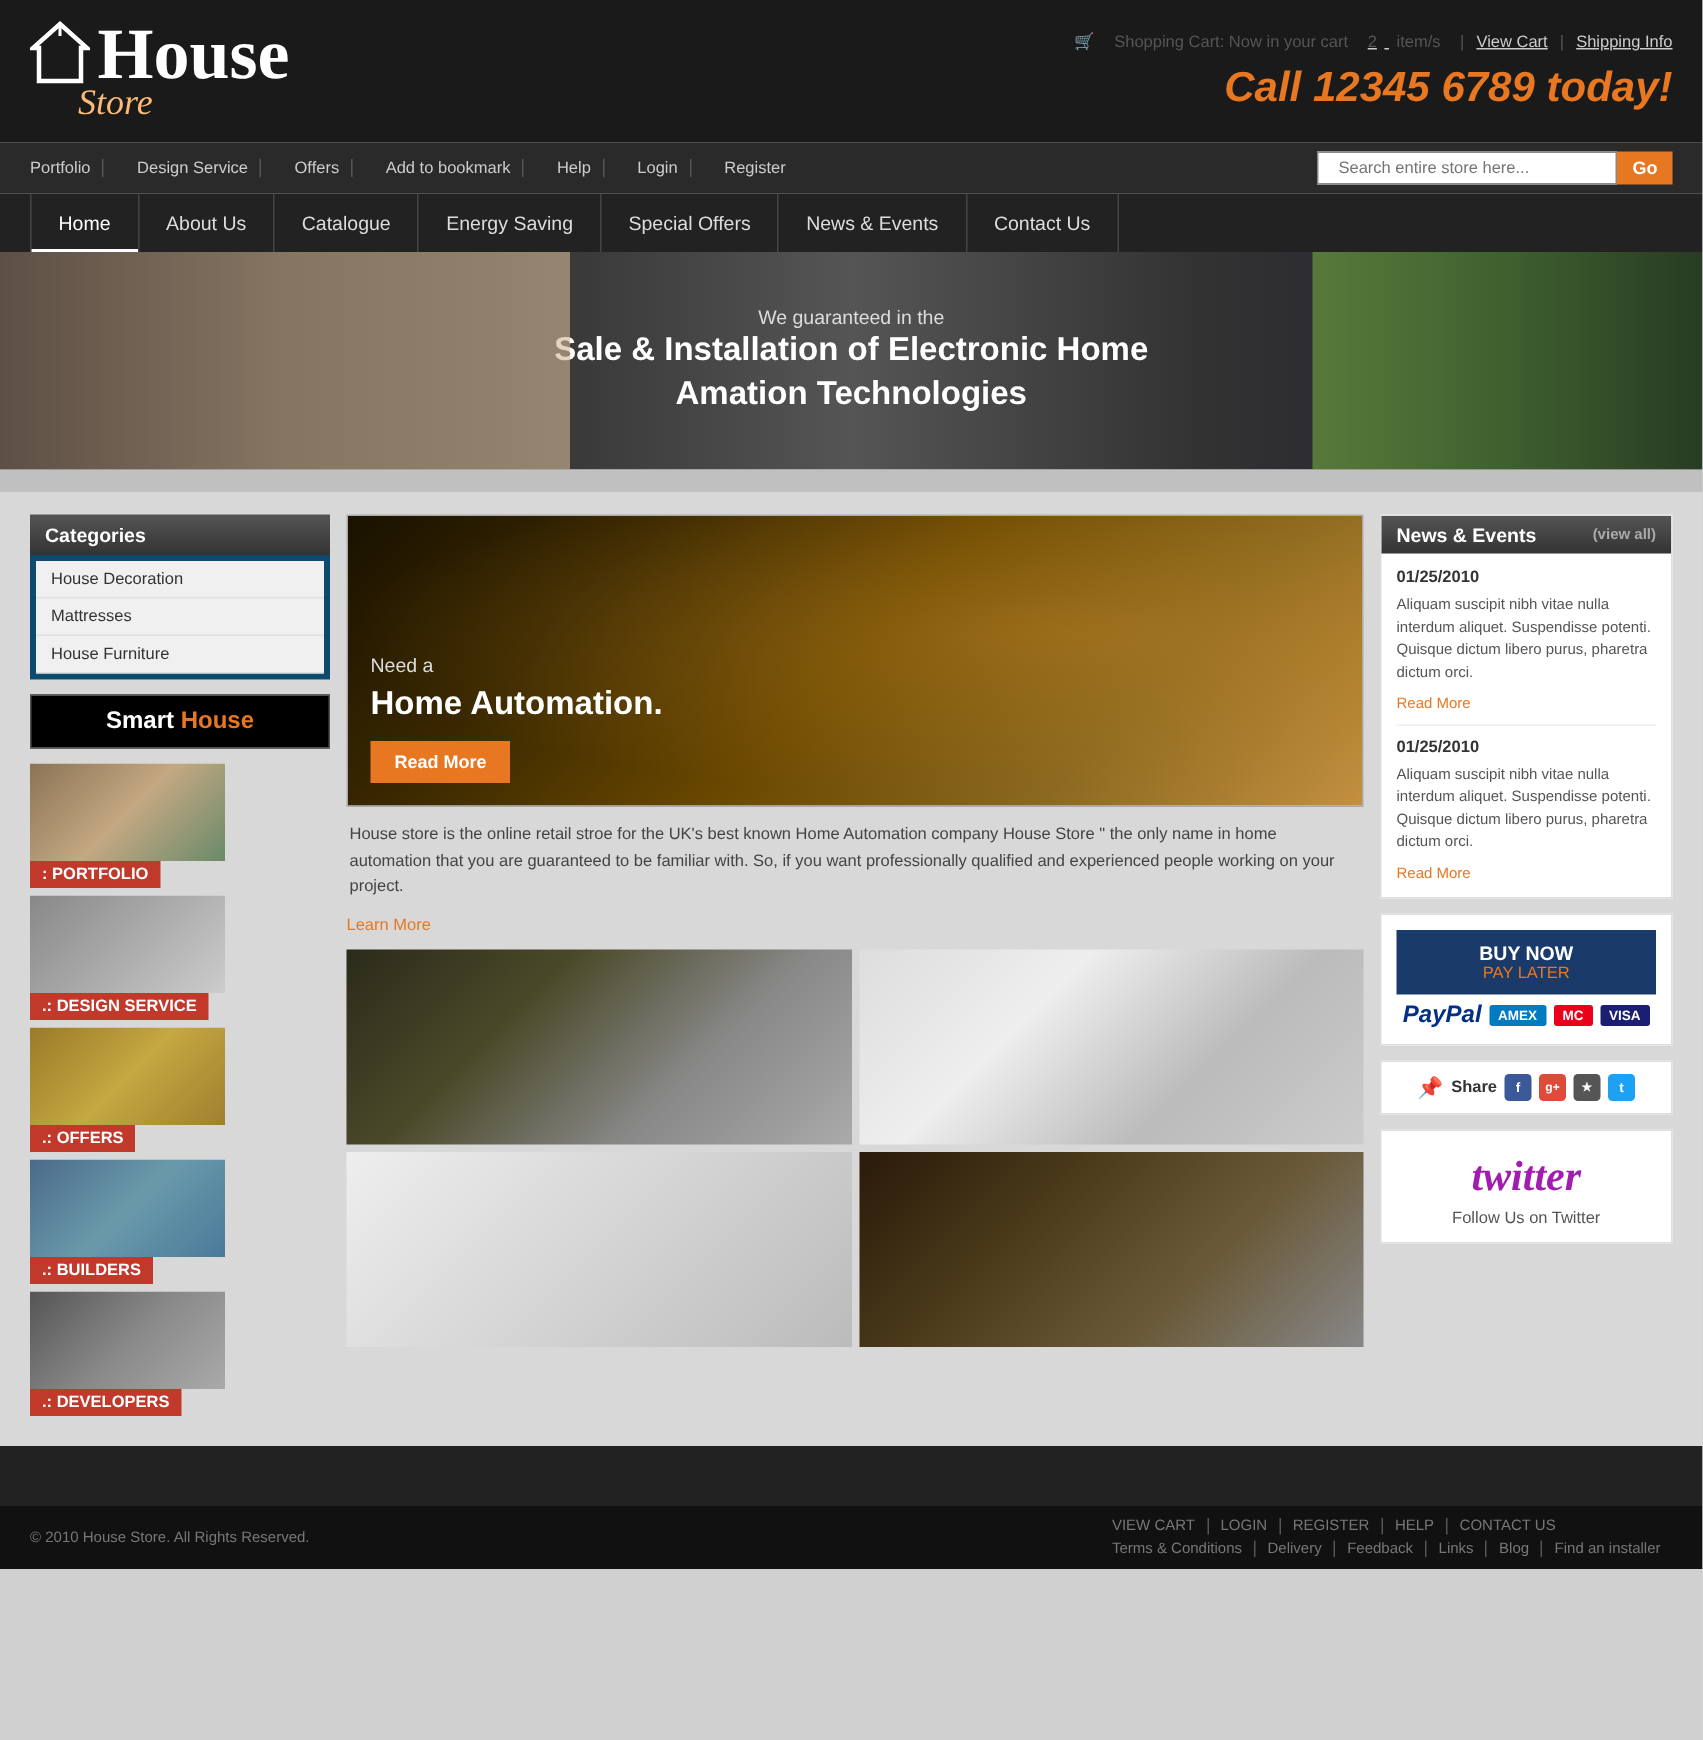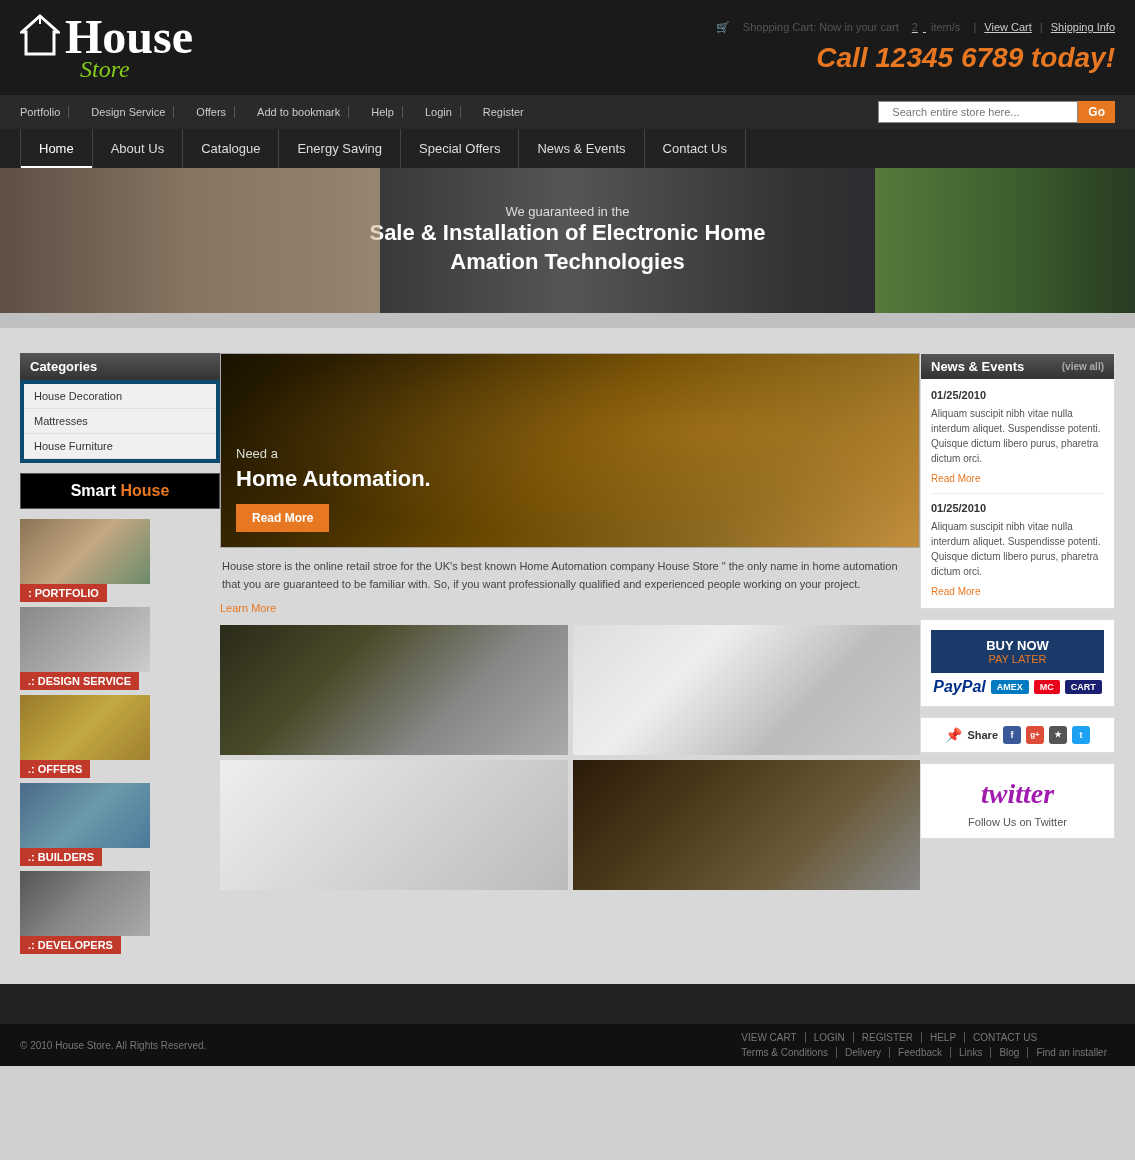--- a/index.html
+++ b/index.html
@@ -9,21 +9,21 @@
     .top-header {
       background: #1a1a1a;
       padding: 10px 20px;
       display: flex;
       align-items: center;
       justify-content: space-between;
       min-height: 95px;
     }
     .logo-area { display: flex; flex-direction: column; }
     .logo-house { font-size: 48px; font-weight: bold; color: #fff; font-family: Georgia, serif; line-height: 1; }
-    .logo-store { font-size: 24px; color: #84cc16; font-style: italic; font-family: Georgia, serif; margin-left: 60px; margin-top: -5px; }
+    .logo-store { font-size: 24px; color: #fdba74; font-style: italic; font-family: Georgia, serif; margin-left: 32px; margin-top: -5px; }
     .top-right { text-align: right; }
     .cart-info { color: #ccc; font-size: 11px; margin-bottom: 8px; }
     .cart-info a { color: #ccc; text-decoration: underline; }
     .cart-info span { margin: 0 5px; color: #555; }
     .phone-call { font-size: 28px; font-weight: bold; color: #e87722; font-style: italic; }
 
     
     .nav-bar {
       background: #2a2a2a;
       padding: 6px 20px;
@@ -102,23 +102,23 @@
       top: 0;
       width: 260px;
       height: 145px;
       background: linear-gradient(to left, #2d4a1e, #4a7a2e, #6a9a3e);
       opacity: 0.7;
     }
 
     
     .main-content {
       background: #d8d8d8;
-      padding: 25px 20px;
-      display: flex;
-      gap: 0;
+      padding: 15px 20px;
+      display: flex;
+      gap: 11px;
     }
 
     
     .sidebar { width: 200px; flex-shrink: 0; }
     .sidebar-categories { margin-bottom: 10px; }
     .cat-header {
       background: linear-gradient(to bottom, #555, #333);
       color: #fff;
       padding: 6px 10px;
       font-size: 13px;
@@ -501,21 +501,21 @@
 
     <div class="paypal-box">
       <div class="paypal-inner">
         <div class="buy-now-text">BUY NOW</div>
         <div class="pay-later-text">PAY LATER</div>
       </div>
       <div class="payment-icons">
         <span class="paypal-logo">PayPal</span>
         <span class="amex-badge">AMEX</span>
         <span class="mc-badge">MC</span>
-        <span class="visa-badge">CART</span>
+        <span class="visa-badge">VISA</span>
       </div>
     </div>
 
     <div class="share-box">
       <span class="share-icon">📌</span>
       <span class="share-text">Share</span>
       <a href="#"><span class="social-icon fb-icon">f</span></a>
       <a href="#"><span class="social-icon gp-icon" style="font-size:8px;">g+</span></a>
       <a href="#"><span class="social-icon yt-icon" style="background:#555; font-size:8px;">★</span></a>
       <a href="#"><span class="social-icon tw-icon">t</span></a>

